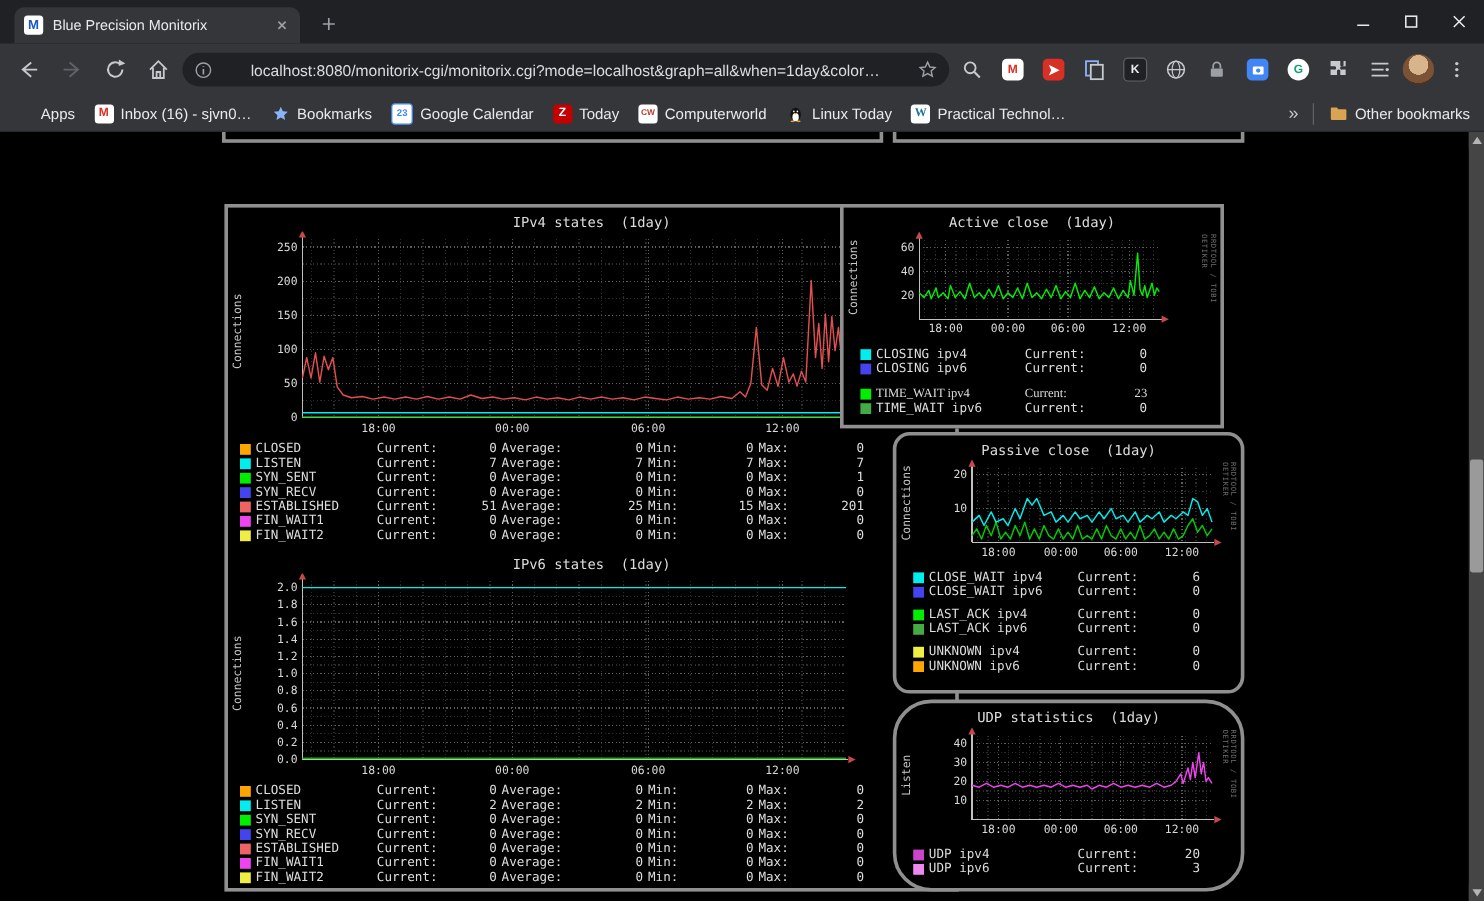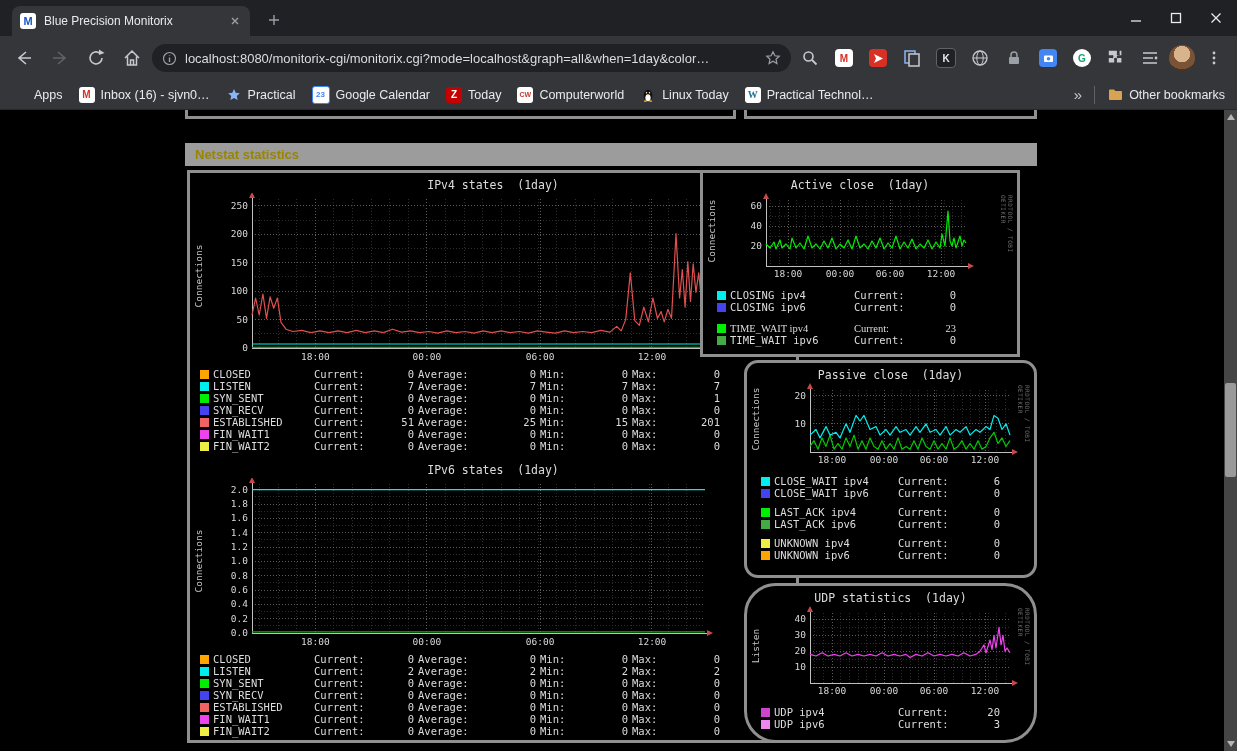--- a/index.html
+++ b/index.html
@@ -10,21 +10,21 @@
   .tabstrip{position:absolute;top:0;left:0;width:100%;height:36px;background:#202124;}
   .tab{position:absolute;left:12px;top:6px;width:238px;height:30px;background:#35363a;border-radius:8px 8px 0 0;
        display:flex;align-items:center;gap:8px;padding:0 8px;box-sizing:border-box;color:#e8eaed;font-size:12px;}
   .favicon{width:16px;height:16px;border-radius:3px;background:#fff;color:#1a56c4;font:bold 11px/16px "Liberation Sans",sans-serif;text-align:center;flex:none;}
   .tab-title{white-space:nowrap;overflow:hidden;text-overflow:ellipsis;flex:1;}
   .icon-btn{display:flex;align-items:center;justify-content:center;flex:none;}
   .newtab{position:absolute;left:262px;top:8px;width:24px;height:24px;border-radius:50%;}
   .win-controls{position:absolute;right:6px;top:4px;display:flex;gap:10px;}
   .win-controls .icon-btn{width:30px;height:28px;}
   .toolbar{position:absolute;top:36px;left:0;width:100%;height:44px;background:#35363a;display:flex;align-items:center;
-           padding:0 8px;gap:4px;box-sizing:border-box;}
+           padding:0 8px;gap:4px;box-sizing:border-box;text-align:center;}
   .tbtn{width:32px;height:32px;border-radius:50%;display:flex;align-items:center;justify-content:center;flex:none;}
   .urlbar{flex:1 1 auto;max-width:655px;height:28px;background:#202124;border-radius:14px;display:flex;align-items:center;
           gap:8px;padding:0 10px;box-sizing:border-box;color:#e8eaed;font-size:13px;}
   .url-text{flex:1;white-space:nowrap;overflow:hidden;color:#dadce0;}
   .ext{width:30px;height:30px;display:flex;align-items:center;justify-content:center;flex:none;}
   .badge{width:18px;height:18px;border-radius:4px;display:flex;align-items:center;justify-content:center;
          font:bold 10px "Liberation Sans",sans-serif;}
   .avatar{width:26px;height:26px;border-radius:50%;background:radial-gradient(circle at 50% 35%,#d8b48c 0 38%,#7a5236 39% 70%,#4a3322 71%);flex:none;}
   .bmbar{position:absolute;top:80px;left:0;width:100%;height:30px;background:#35363a;border-bottom:1px solid #27282b;
          display:flex;align-items:center;gap:16px;padding:0 12px;box-sizing:border-box;color:#e8eaed;font-size:12.5px;}
@@ -230,21 +230,21 @@
     <div class="bm">
       <span class="bm-ic" style="background:#fff;color:#d93025;font:bold 10px 'Liberation Sans',sans-serif;">M</span>
       <span>Inbox (16) - sjvn0…</span>
     </div>
     <div class="bm">
       <span class="bm-ic">
         <svg class="glyph" width="14" height="14" viewBox="0 0 14 14">
             <path d="M7 1 L8.7 4.8 12.8 5.2 9.8 8 10.6 12 7 10 3.4 12 4.2 8 1.2 5.2 5.3 4.8 Z" fill="#8ab4f8"></path>
           </svg>
       </span>
-      <span>Practical</span>
+      <span>Bookmarks</span>
     </div>
     <div class="bm">
       <span class="bm-ic" style="background:#fff;border:1px solid #4285f4;color:#4285f4;font:bold 8px 'Liberation Sans',sans-serif;">23</span>
       <span>Google Calendar</span>
     </div>
     <div class="bm">
       <span class="bm-ic" style="background:#c40000;color:#fff;font:bold 10px 'Liberation Sans',sans-serif;">Z</span>
       <span>Today</span>
     </div>
     <div class="bm">
@@ -282,23 +282,20 @@
         <span>Other bookmarks</span>
       </div>
     </div>
   </div>
 
   <div class="content">
 
     <div class="frame" style="left:185px;top:-42px;width:551px;height:51px;"></div>
     <div class="frame" style="left:744px;top:-42px;width:293px;height:51px;"></div>
 
-    <div class="section-header">
-      <span>Netstat statistics</span>
-    </div>
 
     <div class="panel" style="left:187px;top:60px;width:612px;height:573px;">
 
       <div class="gwrap">
         <div class="gtitle">IPv4 states  (1day)</div>
         <div class="gylab">Connections</div>
         <svg class="gsvg" width="528" height="171">
             <line x1="61.70100000000001" y1="6" x2="61.70100000000001" y2="155" stroke="#2c2c2c" stroke-dasharray="1,2" shape-rendering="crispEdges"></line>
             <line x1="80.274" y1="6" x2="80.274" y2="155" stroke="#2c2c2c" stroke-dasharray="1,2" shape-rendering="crispEdges"></line>
             <line x1="98.84700000000001" y1="6" x2="98.84700000000001" y2="155" stroke="#2c2c2c" stroke-dasharray="1,2" shape-rendering="crispEdges"></line>

